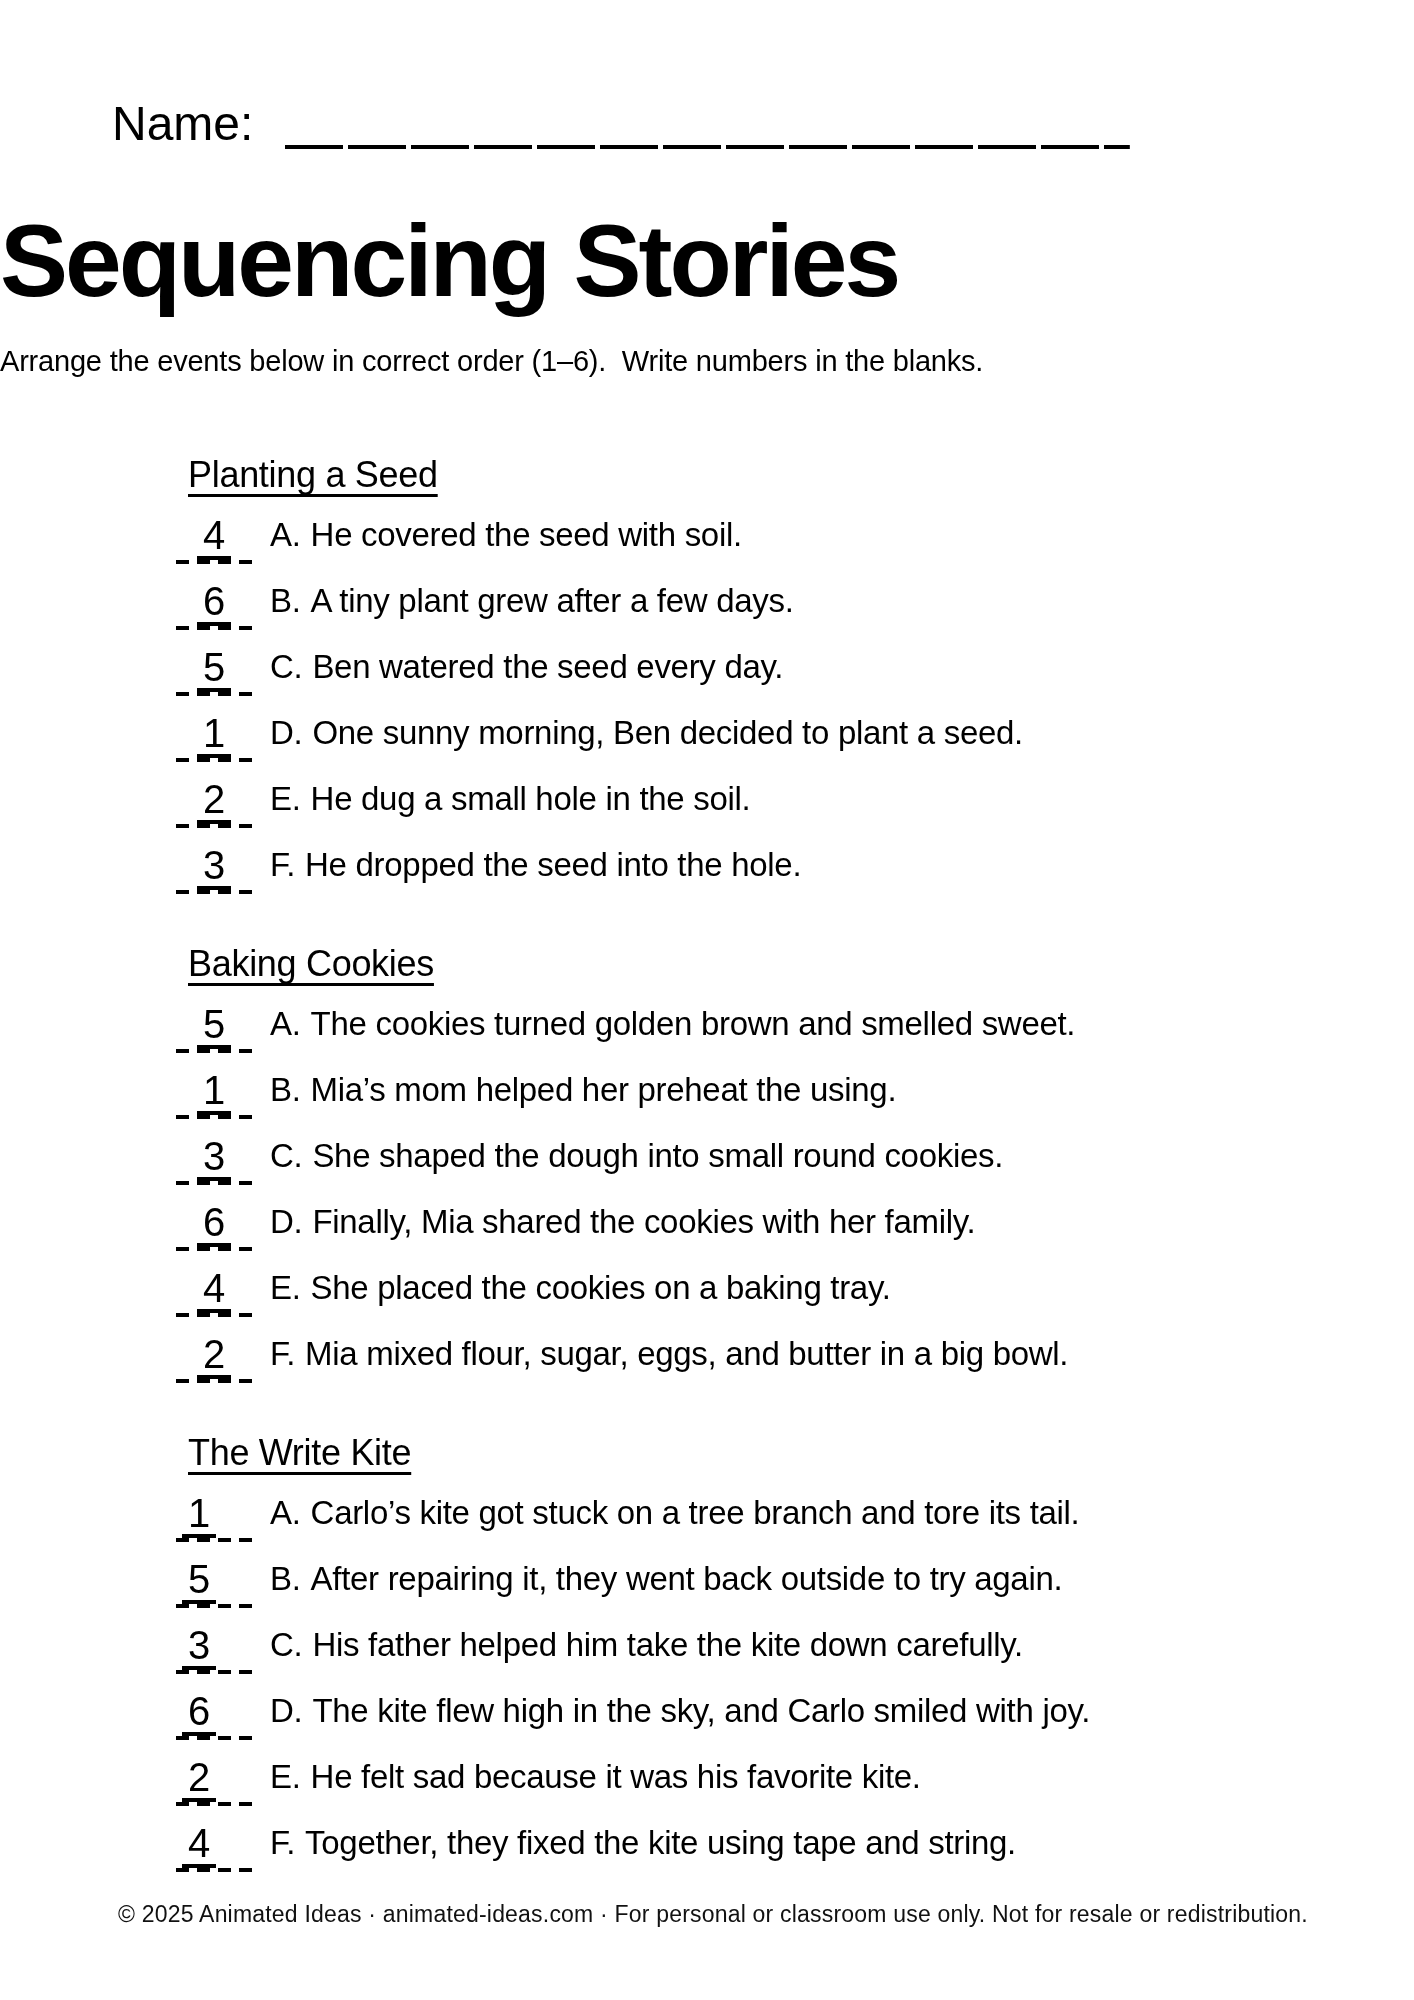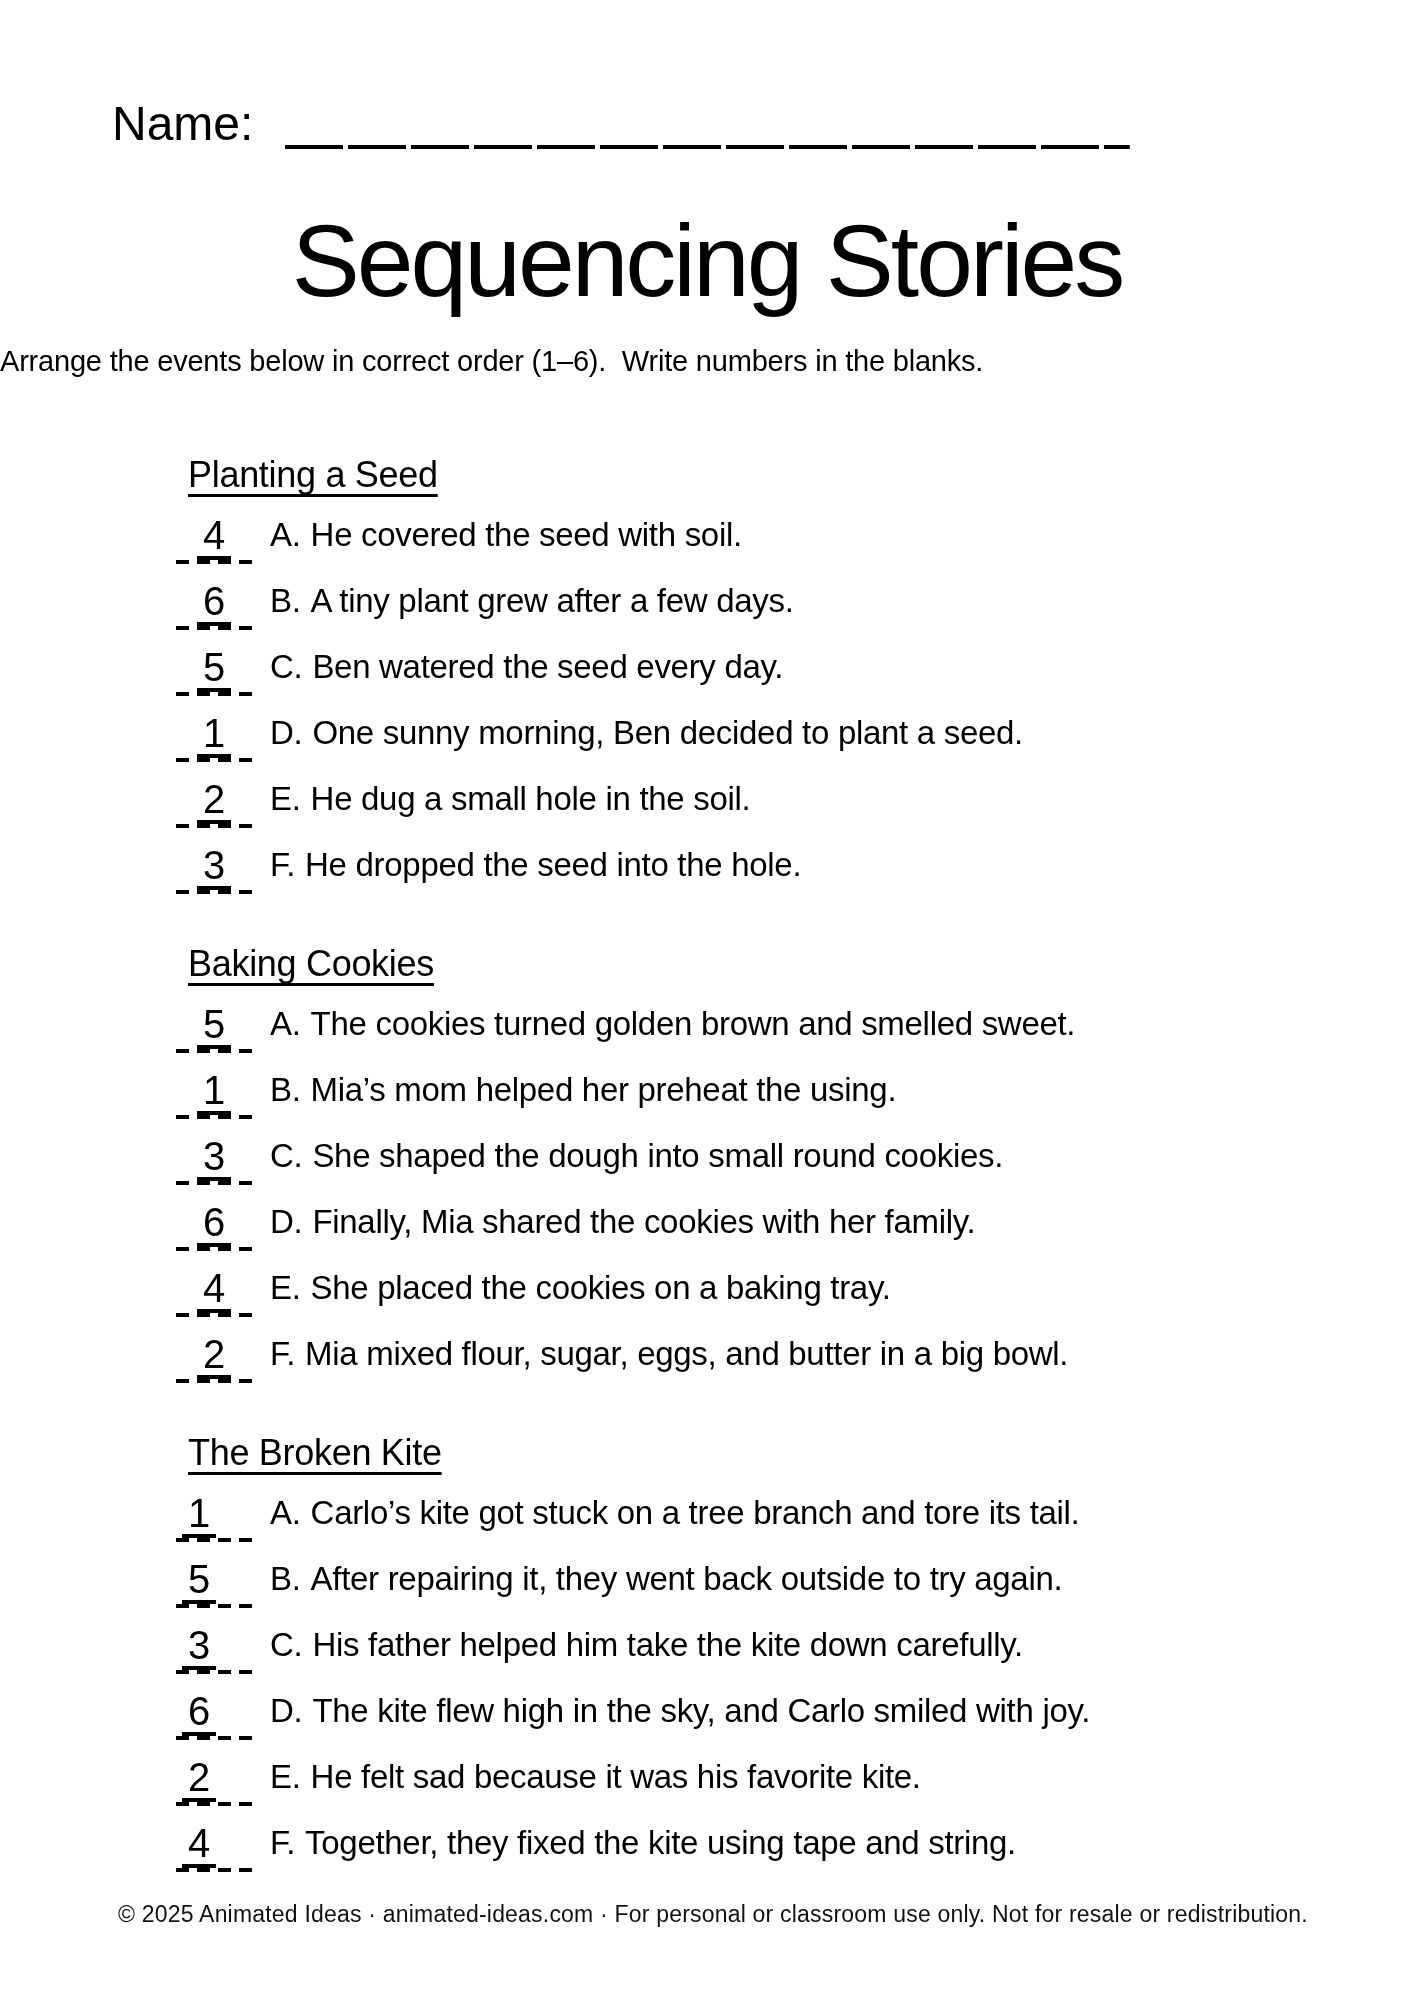--- a/index.html
+++ b/index.html
@@ -29,23 +29,22 @@
   .name-line {
     flex: 1;
     height: 48px;
     background: repeating-linear-gradient(90deg, #000 0 58px, transparent 58px 63px) bottom / 100% 4px no-repeat;
     margin-bottom: 2px;
   }
 
   
   .title {
     margin-top: 54px;
-    text-align: center;
     font-size: 102px;
-    font-weight: 400;
+    font-weight: 700;
     letter-spacing: -3px;
     line-height: 1.1;
   }
 
   
   .instructions {
     margin-top: 28px;
     text-align: left;
     font-size: 29px;
     white-space: pre-wrap;
@@ -199,21 +198,21 @@
   </div>
 
   <div class="item">
     <span class="blank"><span class="answer-num">2</span></span>
     <span class="item-text"><span class="item-letter">F.</span><span class="item-sentence">Mia mixed flour, sugar, eggs, and butter in a big bowl.</span></span>
   </div>
 </div>
   </section>
 
   <section class="section align-left">
-    <h2 class="section-heading">The Broken Kite</h2>
+    <h2 class="section-heading">The Write Kite</h2>
     <div class="items">
   <div class="item">
     <span class="blank"><span class="answer-num">1</span></span>
     <span class="item-text"><span class="item-letter">A.</span><span class="item-sentence">Carlo’s kite got stuck on a tree branch and tore its tail.</span></span>
   </div>
 
   <div class="item">
     <span class="blank"><span class="answer-num">5</span></span>
     <span class="item-text"><span class="item-letter">B.</span><span class="item-sentence">After repairing it, they went back outside to try again.</span></span>
   </div>

